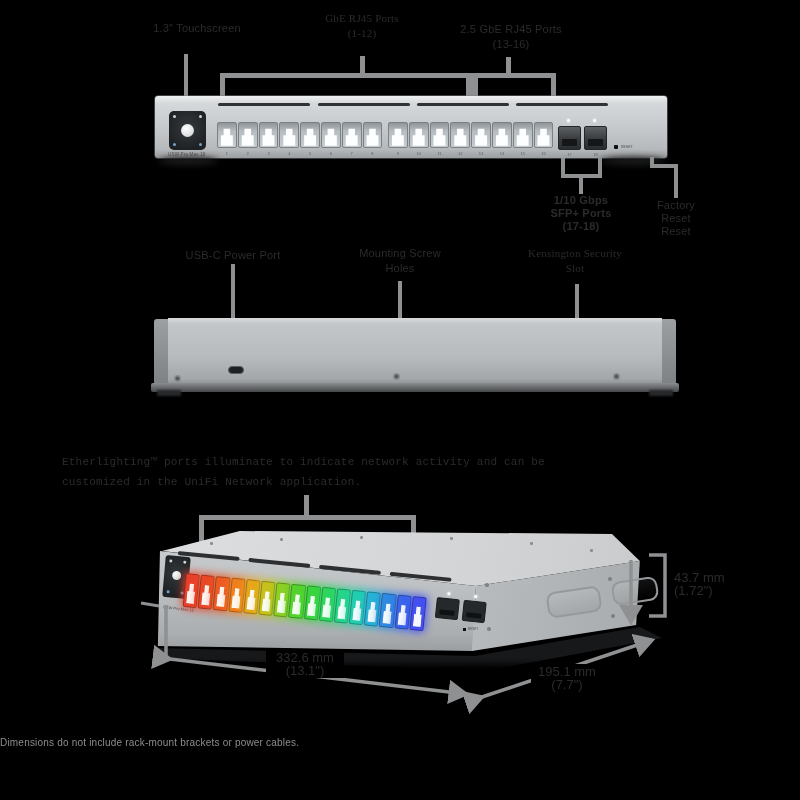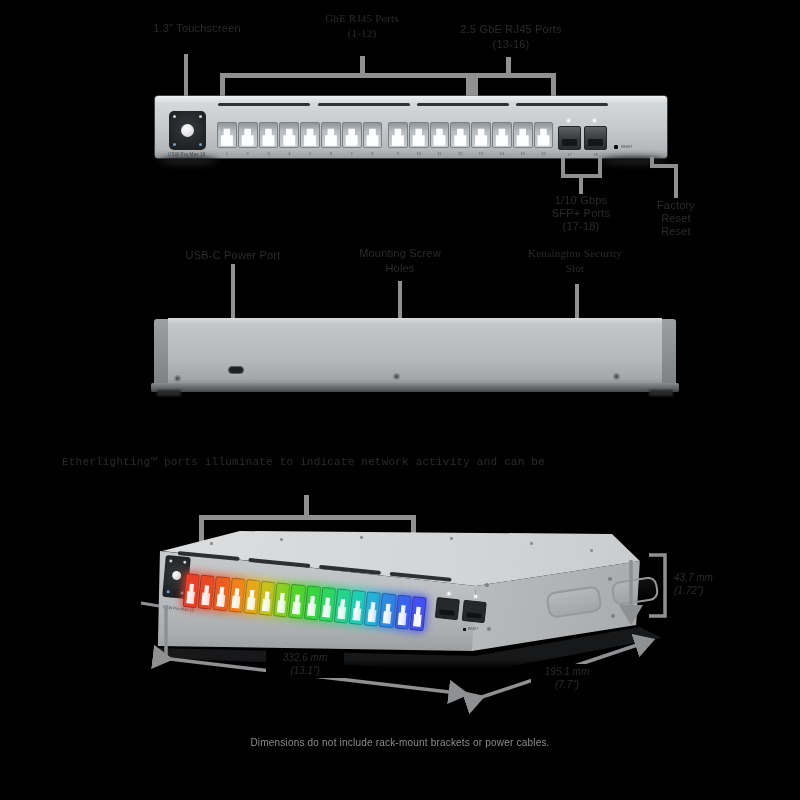--- a/index.html
+++ b/index.html
@@ -79,23 +79,23 @@
   #sfp3d{position:absolute;left:287px;top:73px;display:flex;gap:4px;transform:rotate(6deg);transform-origin:0 0;}
   .cage3d{position:relative;width:21px;height:19px;background:#26292b;border-radius:2px;border:1px solid #1b1e20;}
   .cage3d::before{content:"";position:absolute;left:9px;top:-7px;width:3px;height:3px;border-radius:50%;
     background:#fff;box-shadow:0 0 3px #fff;}
   .cage3d::after{content:"";position:absolute;left:3px;right:3px;bottom:3px;height:5px;background:#0f1112;border-radius:1px;}
   .r3d-dot{position:absolute;left:313px;top:104px;width:3px;height:3px;background:#0e0f10;}
   .r3d-text{position:absolute;left:318px;top:103px;font-size:3px;color:#4c4f52;}
   .recess{position:absolute;border:2px solid #96999c;border-radius:9px;transform:rotate(-8.5deg);
     background:linear-gradient(180deg,rgba(255,255,255,.07),rgba(0,0,0,.06));box-sizing:border-box;}
   .sscrew{position:absolute;width:3.5px;height:3.5px;border-radius:50%;background:#7f8284;}
-  .dim-lbl{position:absolute;color:var(--ink);font-size:10px;line-height:13px;text-align:center;
-    background:#000;padding:1px 3px;white-space:nowrap;font-style:italic;}
-  #caption{position:absolute;left:0;right:0;top:737px;text-align:center;color:#8d8d8d;font-size:10px;letter-spacing:.2px;}
+  .dim-lbl{position:absolute;color:var(--ink);font-size:13px;line-height:13px;text-align:center;
+    background:#000;padding:1px 3px;white-space:nowrap;}
+  #caption{position:absolute;left:0;right:0;top:737px;text-align:left;color:#8d8d8d;font-size:10px;letter-spacing:.2px;}
   svg#dims{position:absolute;left:0;top:0;pointer-events:none;}
 </style>
 </head>
 <body>
 
 <div id="canvas">
 
   <div class="lbl" style="left:100px;top:21px;width:194px;">
     <div>1.3" Touchscreen</div>
   </div>
@@ -207,21 +207,21 @@
     <div class="rdot"></div>
     <div class="rtext">RESET</div>
   </div>
   <div class="fshadow" style="left:158px;top:157px;width:60px;height:8px;"></div>
   <div class="fshadow" style="left:600px;top:157px;width:66px;height:8px;"></div>
 
   <div class="line" style="left:561px;top:158px;width:4px;height:20px;"></div>
   <div class="line" style="left:598px;top:158px;width:4px;height:20px;"></div>
   <div class="line" style="left:561px;top:174px;width:41px;height:4px;"></div>
   <div class="line" style="left:579px;top:178px;width:4px;height:16px;"></div>
-  <div class="lbl tight" style="left:543px;top:194px;width:76px;">
+  <div class="lbl tight" style="left:543px;top:194px;width:76px;font-weight:bold;">
     <div>1/10 Gbps</div>
     <div>SFP+ Ports</div>
     <div>(17-18)</div>
   </div>
 
   <div class="line" style="left:650px;top:157px;width:4px;height:11px;"></div>
   <div class="line" style="left:650px;top:164px;width:28px;height:4px;"></div>
   <div class="line" style="left:674px;top:164px;width:4px;height:34px;"></div>
   <div class="lbl tight" style="left:651px;top:199px;width:50px;">
     <div>Factory</div>
@@ -250,20 +250,21 @@
   <div id="back-base"></div>
   <div class="foot" style="left:157px;"></div>
   <div class="foot" style="left:649px;"></div>
   <div class="usbc"></div>
   <div class="screw" style="left:174px;top:375px;"></div>
   <div class="screw" style="left:393px;top:373px;"></div>
   <div class="screw" style="left:613px;top:373px;"></div>
 
   <div id="title-block">
     <div>Etherlighting™ ports illuminate to indicate network activity and can be</div>
+    <div>customized in the UniFi Network application.</div>
   </div>
   <div class="line" style="left:304px;top:495px;width:5px;height:23px;"></div>
   <div class="line" style="left:199px;top:515px;width:217px;height:5px;"></div>
   <div class="line" style="left:199px;top:519px;width:5px;height:23px;"></div>
   <div class="line" style="left:411px;top:519px;width:5px;height:14px;"></div>
 
   <div id="iso">
     <div class="face" id="iso-shadow"></div>
     <div class="face" id="iso-top"></div>
     <div class="face" id="iso-front"></div>

